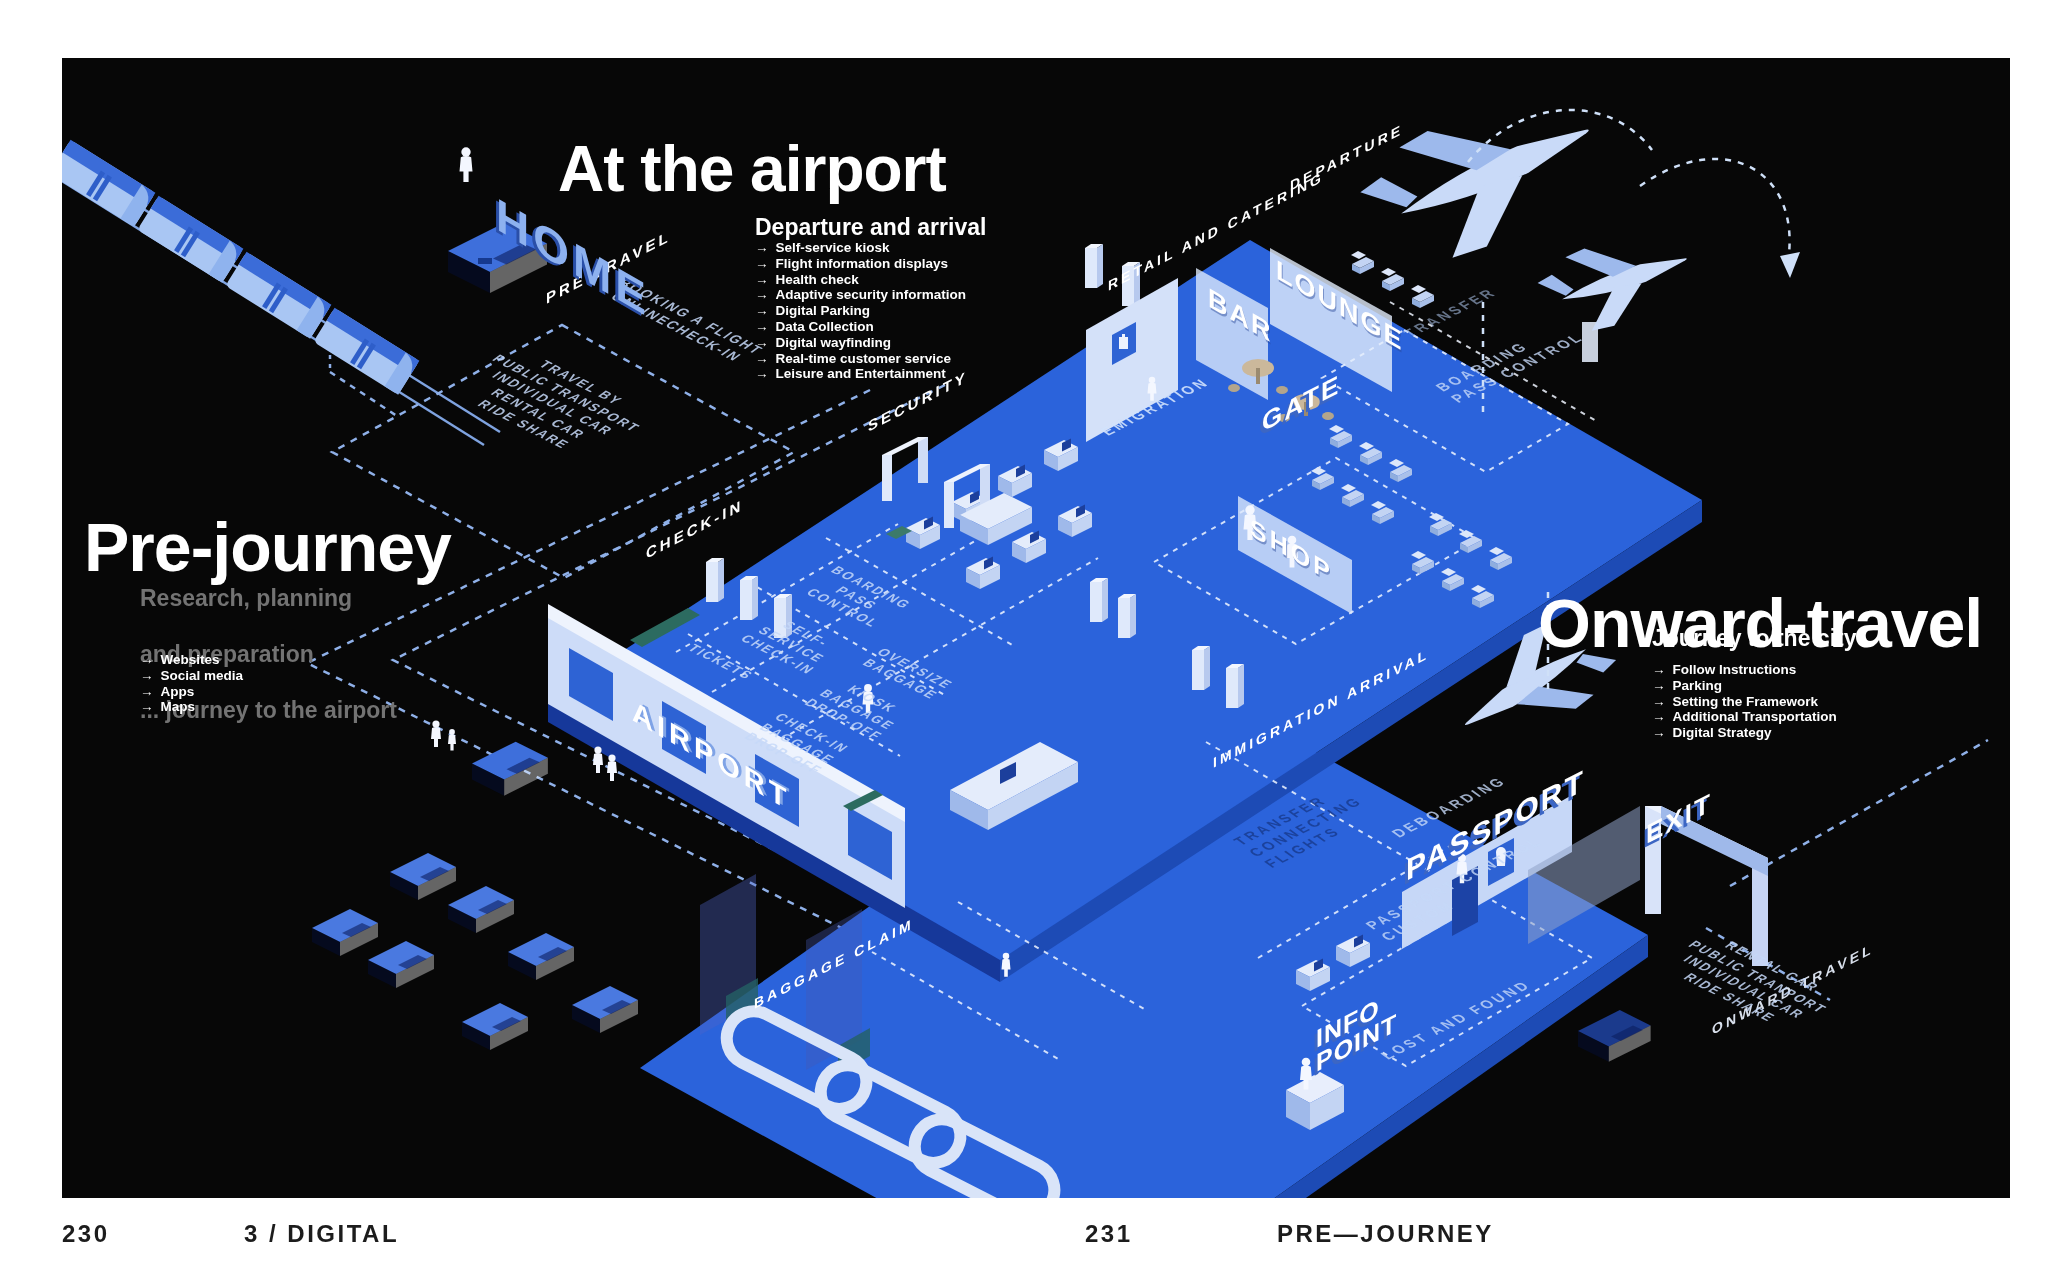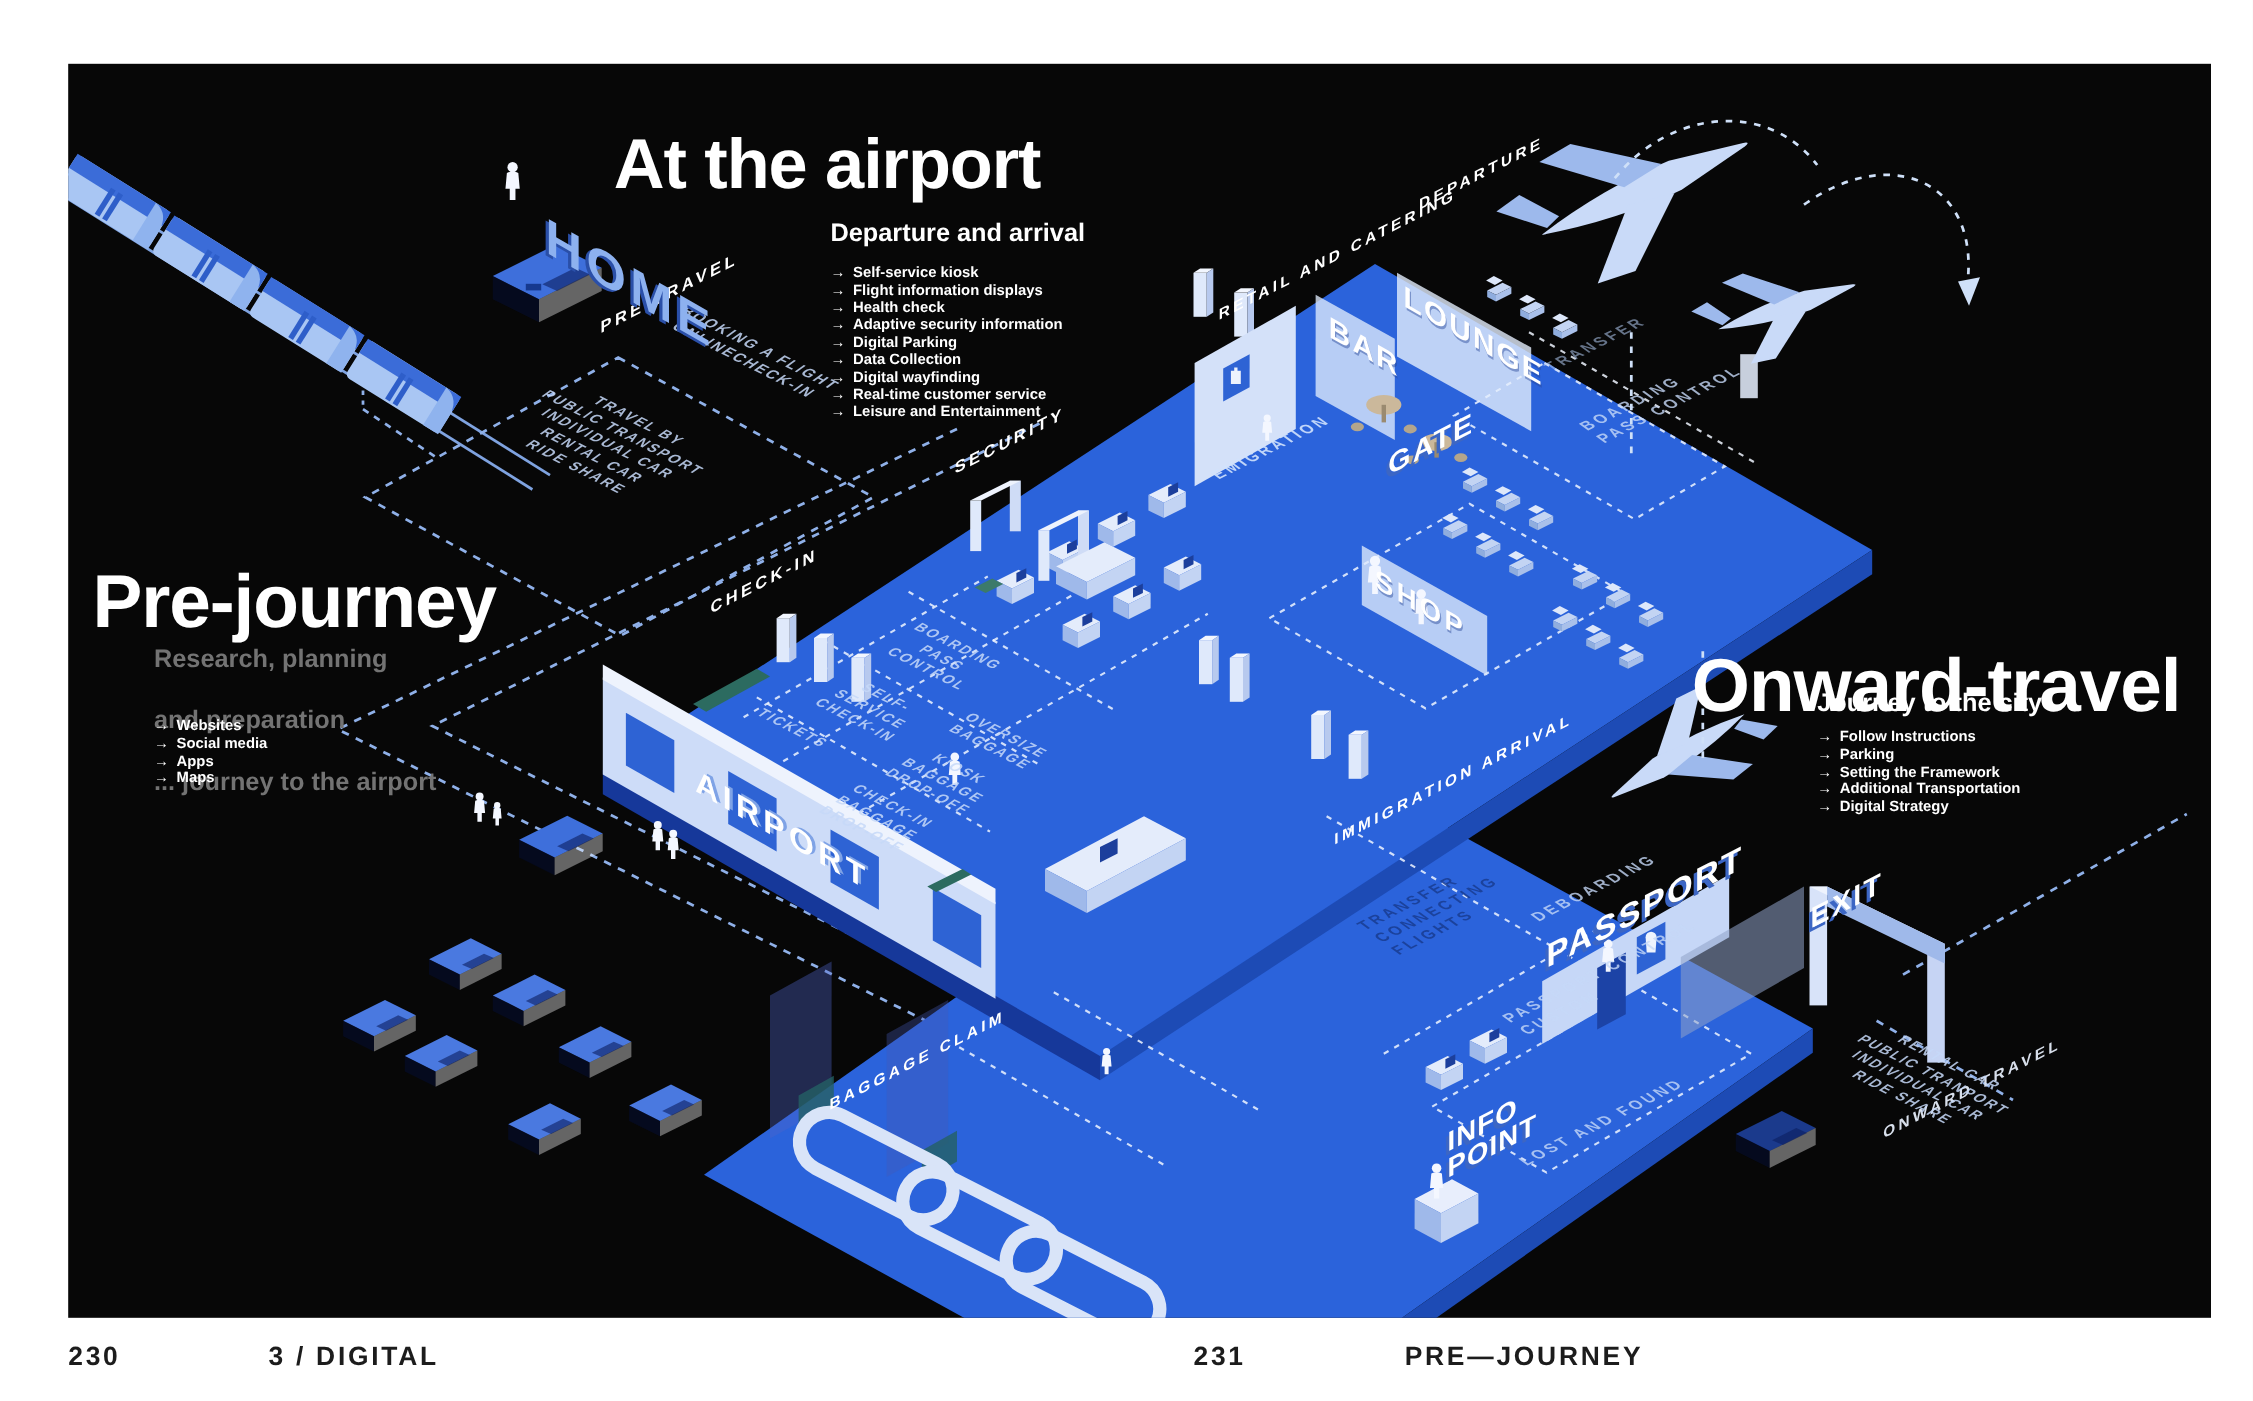--- a/index.html
+++ b/index.html
@@ -316,22 +316,22 @@
     <g fill="none" stroke="#cfe0f8" stroke-width="2.5" stroke-dasharray="6 7">
       <path d="M1468,162 C1520,98 1608,92 1652,150"></path>
       <path d="M1640,186 C1722,128 1802,168 1788,262"></path>
       <line x1="1483" y1="302" x2="1483" y2="418"></line>
       <line x1="1548" y1="592" x2="1548" y2="690"></line>
     </g>
     <polygon points="1780,256 1800,252 1790,278" fill="#cfe0f8"></polygon>
   </g>
 </svg>
 
-<h1 class="abs title" style="left:558px;top:96px;margin-top:16px;">At the airport</h1>
-<div class="abs subtitle" style="left:755px;top:198px;">Departure and arrival</div>
+<h1 class="abs title" style="left:558px;top:116px;margin-top:16px;">At the airport</h1>
+<div class="abs subtitle" style="left:755px;top:214px;">Departure and arrival</div>
 <div class="abs list" style="left:755px;top:240px;">
   <div class="b">
         <span class="arr">→</span>
         <span>Self-service kiosk</span>
       </div>
   <div class="b">
         <span class="arr">→</span>
         <span>Flight information displays</span>
       </div>
   <div class="b">

